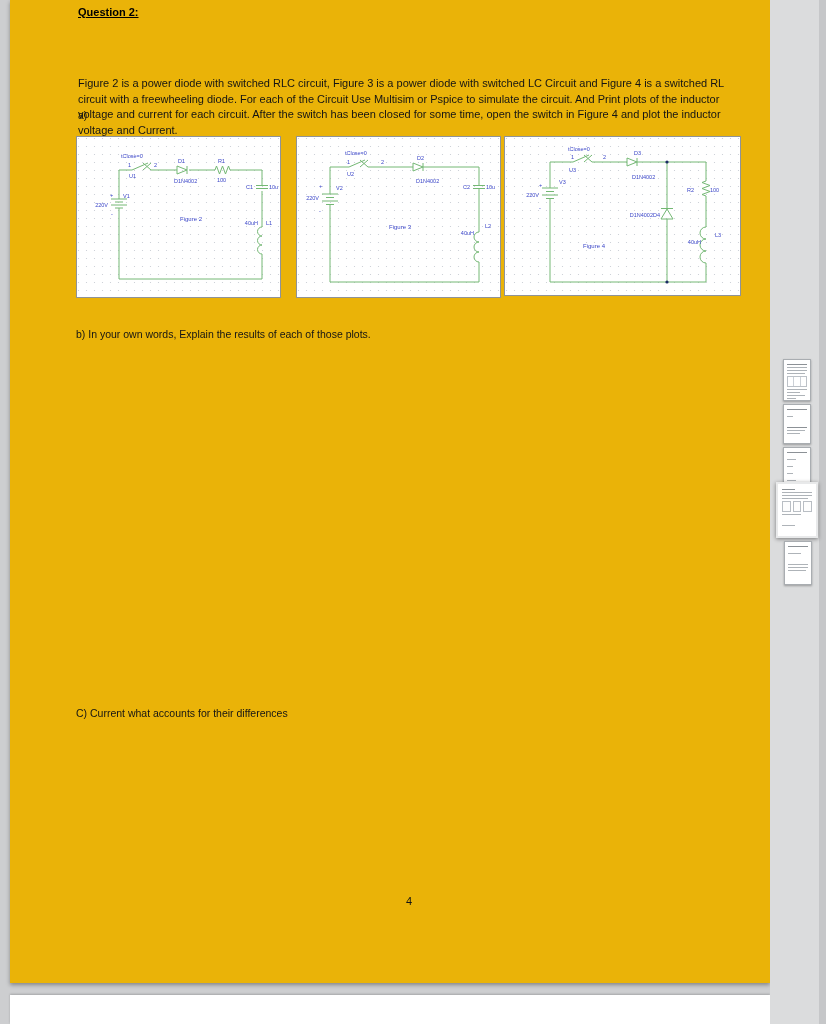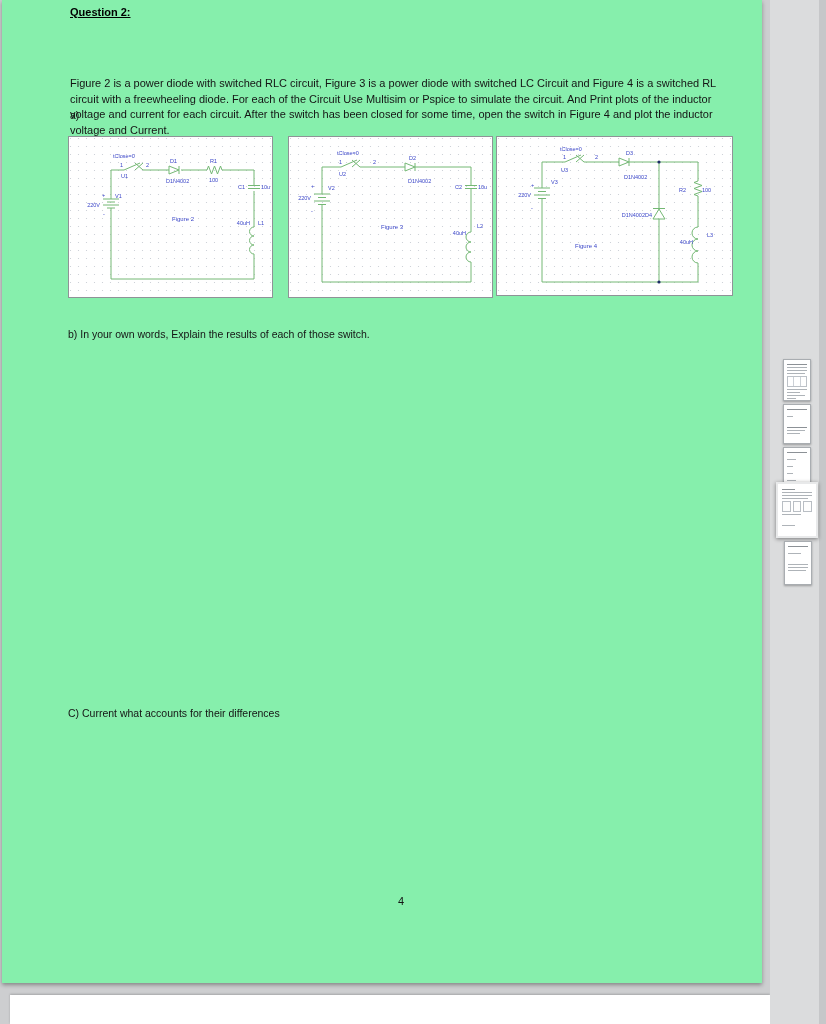--- a/index.html
+++ b/index.html
@@ -2,22 +2,22 @@
 <html><head>
 <meta charset="utf-8">
 <style>
   html,body{margin:0;padding:0;}
   body{
     width:826px;height:1024px;position:relative;overflow:hidden;
     background:#cdced0;
     font-family:"Liberation Sans", sans-serif;
   }
   .page{
-    position:absolute;left:2px;top:0;width:760px;height:983px;
-    background:#86efac;box-shadow:0 2px 4px rgba(0,0,0,.35);
+    position:absolute;left:10px;top:0;width:760px;height:983px;
+    background:#eab308;box-shadow:0 2px 4px rgba(0,0,0,.35);
   }
   .next-page{
     position:absolute;left:10px;top:995px;width:760px;height:29px;
     background:#ffffff;box-shadow:0 -1px 2px rgba(0,0,0,.2);
   }
   .q-title{
     position:absolute;left:68px;top:6px;font-size:11px;font-weight:bold;
     text-decoration:underline;color:#000;
   }
   .q-paragraph{
@@ -216,21 +216,21 @@
         <path class="comp" d="M37,51 H53 M41,54.5 H49 M37,58 H53 M41,61.5 H49"></path>
         <text class="lb s" x="34" y="50">+</text>
         <text class="lb s" x="54" y="47">V3</text>
         <text class="lb s" text-anchor="end" x="34" y="60">220V</text>
         <text class="lb s" x="34" y="73">-</text>
       </g>
       <text class="lb" x="78" y="111">Figure 4</text>
     </svg>
   </div>
 
-  <div class="part-label part-b">b) In your own words, Explain the results of each of those switch.</div>
+  <div class="part-label part-b">b) In your own words, Explain the results of each of those plots.</div>
   <div class="part-label part-c">C) Current what accounts for their differences</div>
   <div class="page-number">4</div>
 </div>
 
 <div class="next-page"></div>
 
 <div class="right-rail">
   <div class="rail-scrollbar"></div>
 
   <div class="thumb t1">

